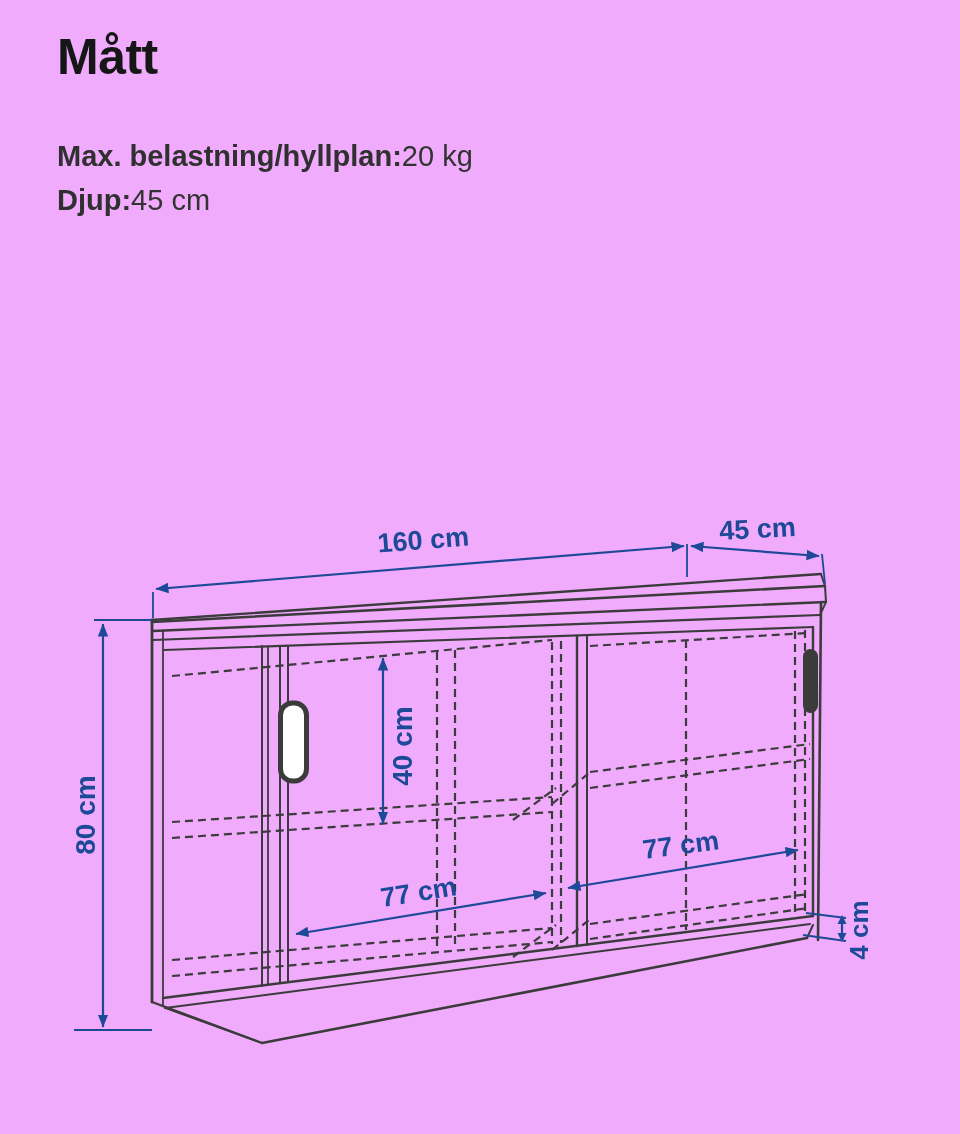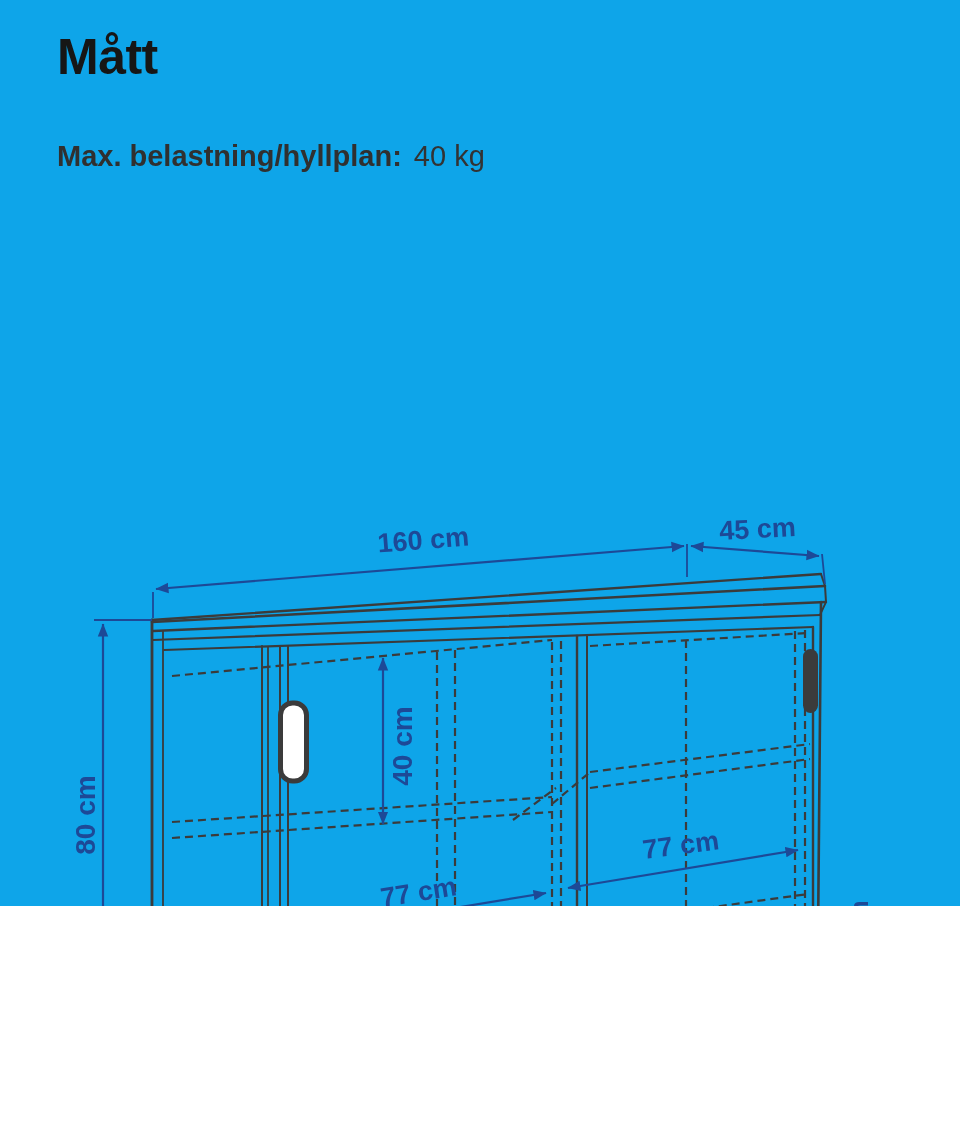--- a/index.html
+++ b/index.html
@@ -1,45 +1,46 @@
 <!DOCTYPE html>
 <html><head>
 <meta charset="utf-8">
 <style>
   html,body{margin:0;padding:0;background:#ffffff;}
   .page{
-    position:relative;width:960px;height:906px;background:#0ea5e9;overflow:hidden;
+    position:relative;width:960px;height:1134px;background:#f0abfc;overflow:hidden;
     font-family:"Liberation Sans", sans-serif;
   }
   .title{
     position:absolute;left:57px;top:28px;margin:0;
     font-size:50px;font-weight:700;color:#161616;letter-spacing:-0.5px;
   }
   .specs{position:absolute;left:57px;top:134px;}
   .spec-row{margin:0;font-size:29px;line-height:44px;color:#333333;white-space:nowrap;}
-  .spec-row b{font-weight:700;color:#303030;margin-right:12px;}
+  .spec-row b{font-weight:700;color:#303030;margin-right:0;}
   svg.diagram{position:absolute;left:0;top:0;width:960px;height:1134px;}
   svg .solid{stroke:#3b3b3b;fill:none;stroke-linecap:round;}
   svg .dash{stroke:#3b3b3b;fill:none;stroke-width:2.2;stroke-dasharray:8 5;stroke-linecap:butt;}
   svg .dim{stroke:#1d4997;fill:none;stroke-width:2.2;}
   svg .ext{stroke:#1d4997;fill:none;stroke-width:1.8;}
   svg .dimtext{
     font-family:"Liberation Sans", sans-serif;font-weight:700;fill:#1d4997;
     text-anchor:middle;
   }
 </style>
 </head>
 <body>
 
 <div class="page">
 
   <h1 class="title">Mått</h1>
 
   <div class="specs">
-    <p class="spec-row"><b>Max. belastning/hyllplan:</b><span>40 kg</span></p>
+    <p class="spec-row"><b>Max. belastning/hyllplan:</b><span>20 kg</span></p>
+    <p class="spec-row"><b>Djup:</b><span>45 cm</span></p>
   </div>
 
   <svg class="diagram" viewBox="0 0 960 1134" xmlns="http://www.w3.org/2000/svg">
     <defs>
       <marker id="arr" markerUnits="userSpaceOnUse" markerWidth="14" markerHeight="12" refX="12.5" refY="6" orient="auto-start-reverse">
         <path d="M0,0.8 L13,6 L0,11.2 Z" fill="#1d4997"></path>
       </marker>
     </defs>
 
     <g>

